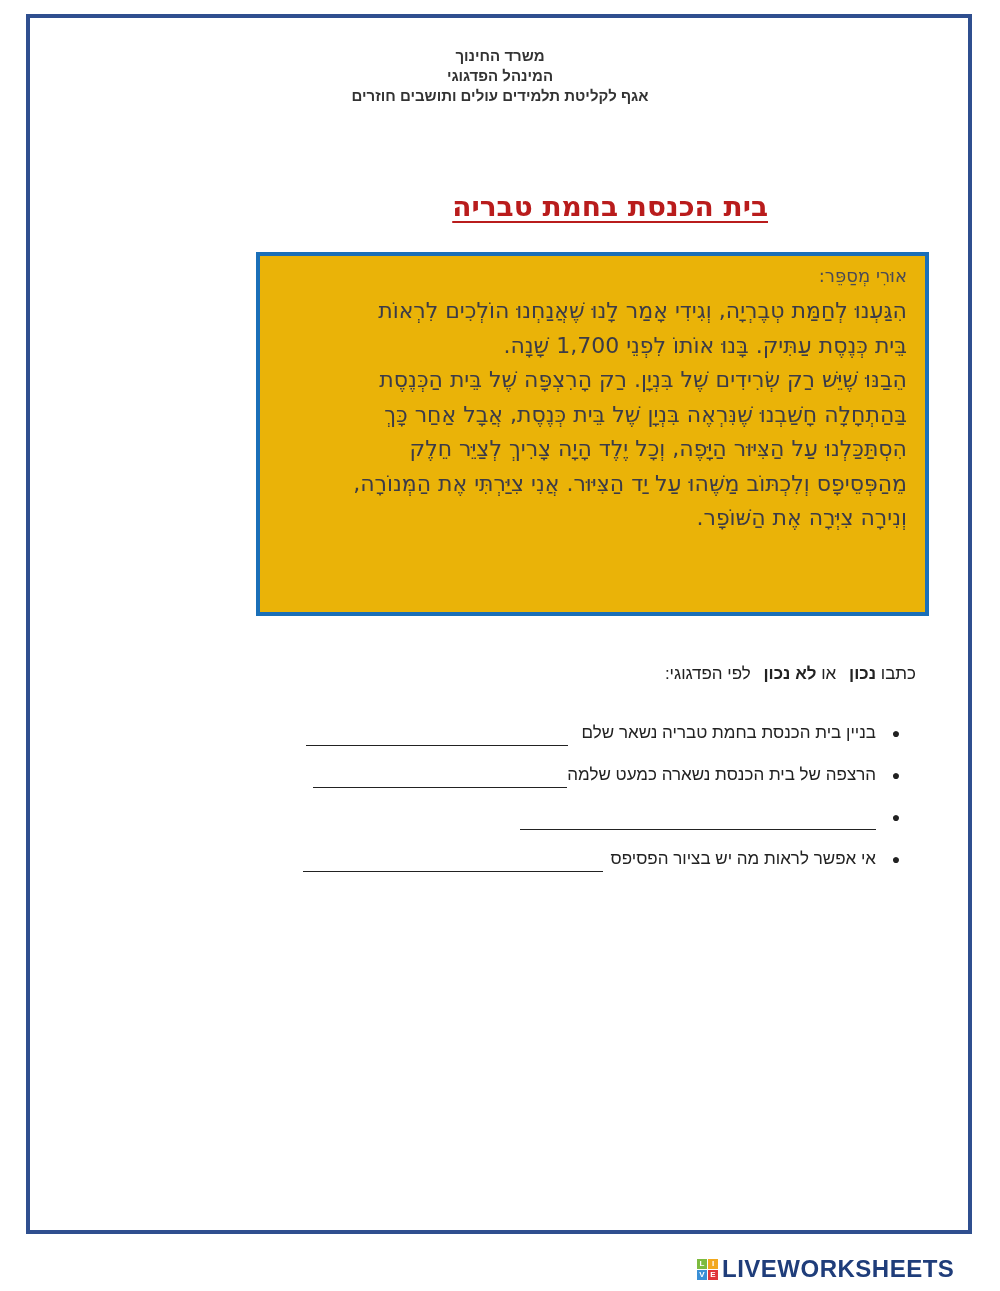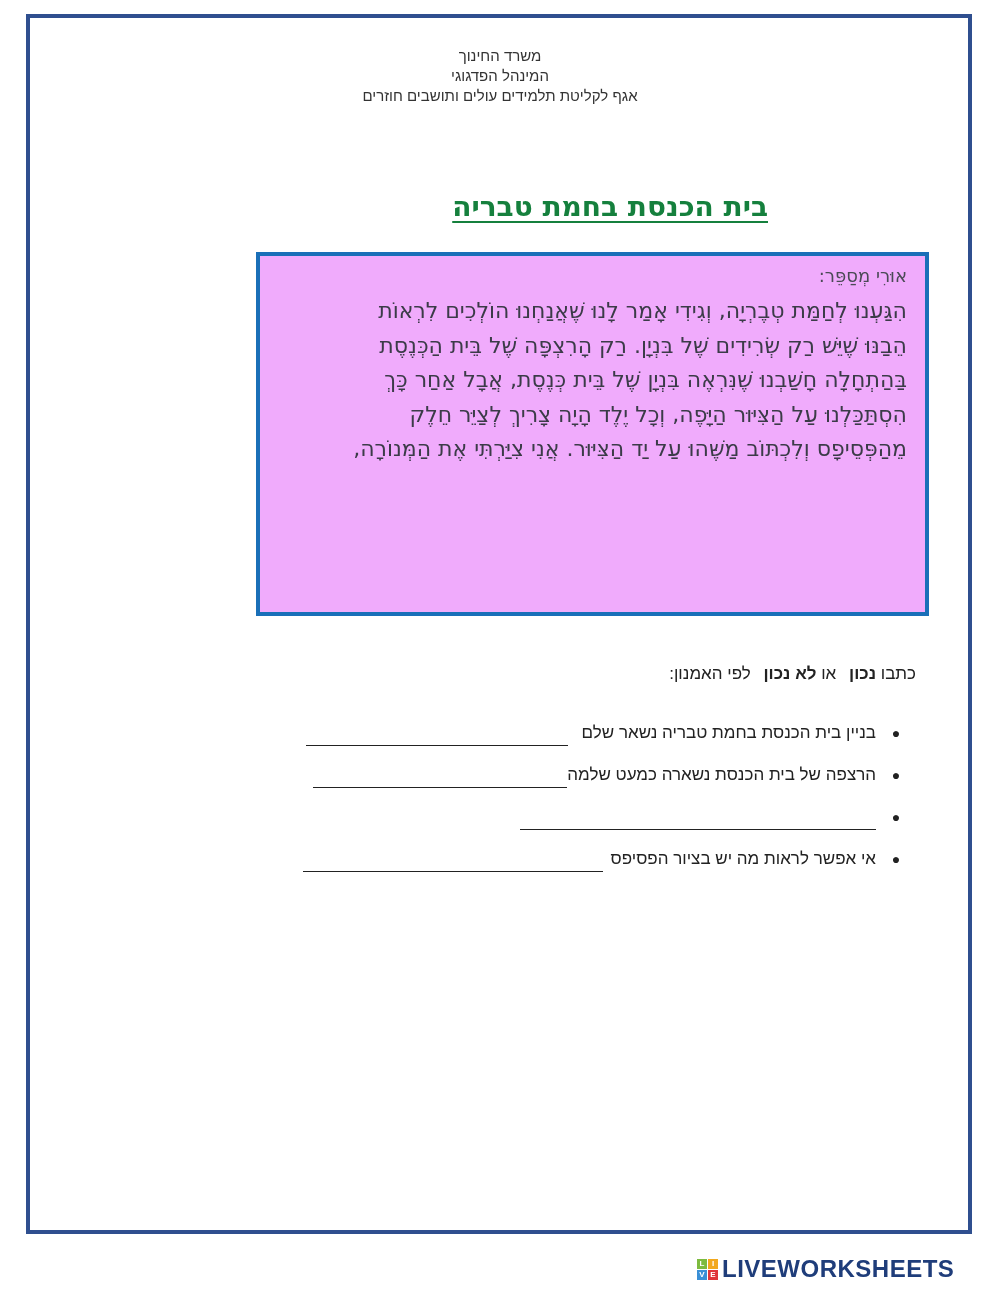--- a/index.html
+++ b/index.html
@@ -3,26 +3,26 @@
 <meta charset="utf-8">
 <style>
   html, body { margin:0; padding:0; background:#ffffff; }
   body { width:1000px; height:1291px; position:relative; overflow:hidden;
          font-family:"DejaVu Sans", sans-serif; color:#222; }
   .frame { position:absolute; left:26px; top:14px; width:938px; height:1212px;
            border:4px solid #2f4f8f; box-sizing:content-box; }
   .header { position:absolute; left:0; width:1000px; top:46px; text-align:center;
             direction:rtl; font-family:"Liberation Sans", sans-serif; font-size:15px;
             line-height:20px; color:#333; }
-  .header div { padding-left:0; }
+  .header div { padding-left:0;font-weight:bold; }
   .title { position:absolute; right:232px; top:190px; direction:rtl;
            font-family:"DejaVu Sans", sans-serif; font-weight:bold; font-size:28px;
-           text-decoration:underline; text-underline-offset:5px; color:#15803d; }
+           text-decoration:underline; text-underline-offset:5px; color:#b91c1c; }
   .passage { position:absolute; left:256px; top:252px; width:673px; height:364px;
-             border:4px solid #1a6fb8; box-sizing:border-box; background:#f0abfc;
+             border:4px solid #1a6fb8; box-sizing:border-box; background:#eab308;
              direction:rtl; padding:6px 18px 0 14px; }
   .passage .speaker { font-size:18px; color:#4a4a55; line-height:28px; margin-bottom:4px; }
   .passage .line { font-size:22px; color:#3b3b48; line-height:34.5px; white-space:nowrap;
                    text-align:justify; }
   .instruction { position:absolute; right:84px; top:664px; direction:rtl;
                  font-family:"Liberation Sans", sans-serif; font-size:17px; color:#222; }
   .instruction b { font-weight:bold;margin-left:8px; }
   .questions { position:absolute; right:84px; top:704px; width:720px; direction:rtl;
                font-family:"Liberation Sans", sans-serif; font-size:17px; color:#222;
                list-style:none; margin:0; padding:0; }
@@ -46,28 +46,30 @@
   <div>משרד החינוך</div>
   <div>המינהל הפדגוגי</div>
   <div>אגף לקליטת תלמידים עולים ותושבים חוזרים</div>
 </div>
 
 <div class="title">בית הכנסת בחמת טבריה</div>
 
 <div class="passage">
   <div class="speaker">אוּרִי מְסַפֵּר:</div>
   <div class="line">הִגַּעְנוּ לְחַמַּת טְבֶרְיָה, וְגִידִי אָמַר לָנוּ שֶׁאֲנַחְנוּ הוֹלְכִים לִרְאוֹת</div>
+  <div class="line">בֵּית כְּנֶסֶת עַתִּיק. בָּנוּ אוֹתוֹ לִפְנֵי 1,700 שָׁנָה.</div>
   <div class="line">הֵבַנּוּ שֶׁיֵּשׁ רַק שְׂרִידִים שֶׁל בִּנְיָן. רַק הָרִצְפָּה שֶׁל בֵּית הַכְּנֶסֶת</div>
   <div class="line">בַּהַתְחָלָה חָשַׁבְנוּ שֶׁנִּרְאֶה בִּנְיָן שֶׁל בֵּית כְּנֶסֶת, אֲבָל אַחַר כָּךְ</div>
   <div class="line">הִסְתַּכַּלְנוּ עַל הַצִּיּוּר הַיָּפֶה, וְכָל יֶלֶד הָיָה צָרִיךְ לְצַיֵּר חֵלֶק</div>
   <div class="line">מֵהַפְּסֵיפָס וְלִכְתּוֹב מַשֶּׁהוּ עַל יַד הַצִּיּוּר. אֲנִי צִיַּרְתִּי אֶת הַמְּנוֹרָה,</div>
+  <div class="line">וְנִירָה צִיְּרָה אֶת הַשּׁוֹפָר.</div>
 </div>
 
 <div class="instruction">
-  <span>כתבו </span><b>נכון</b><span> או </span><b>לא נכון</b><span> לפי האמנון:</span>
+  <span>כתבו </span><b>נכון</b><span> או </span><b>לא נכון</b><span> לפי הפדגוגי:</span>
 </div>
 
 <ul class="questions">
   <li>
     <span class="bullet">●</span>
     <span>בניין בית הכנסת בחמת טבריה נשאר שלם</span>
     <span class="blank" style="width:262px; margin-right:14px;"></span>
   </li>
   <li>
     <span class="bullet">●</span>

